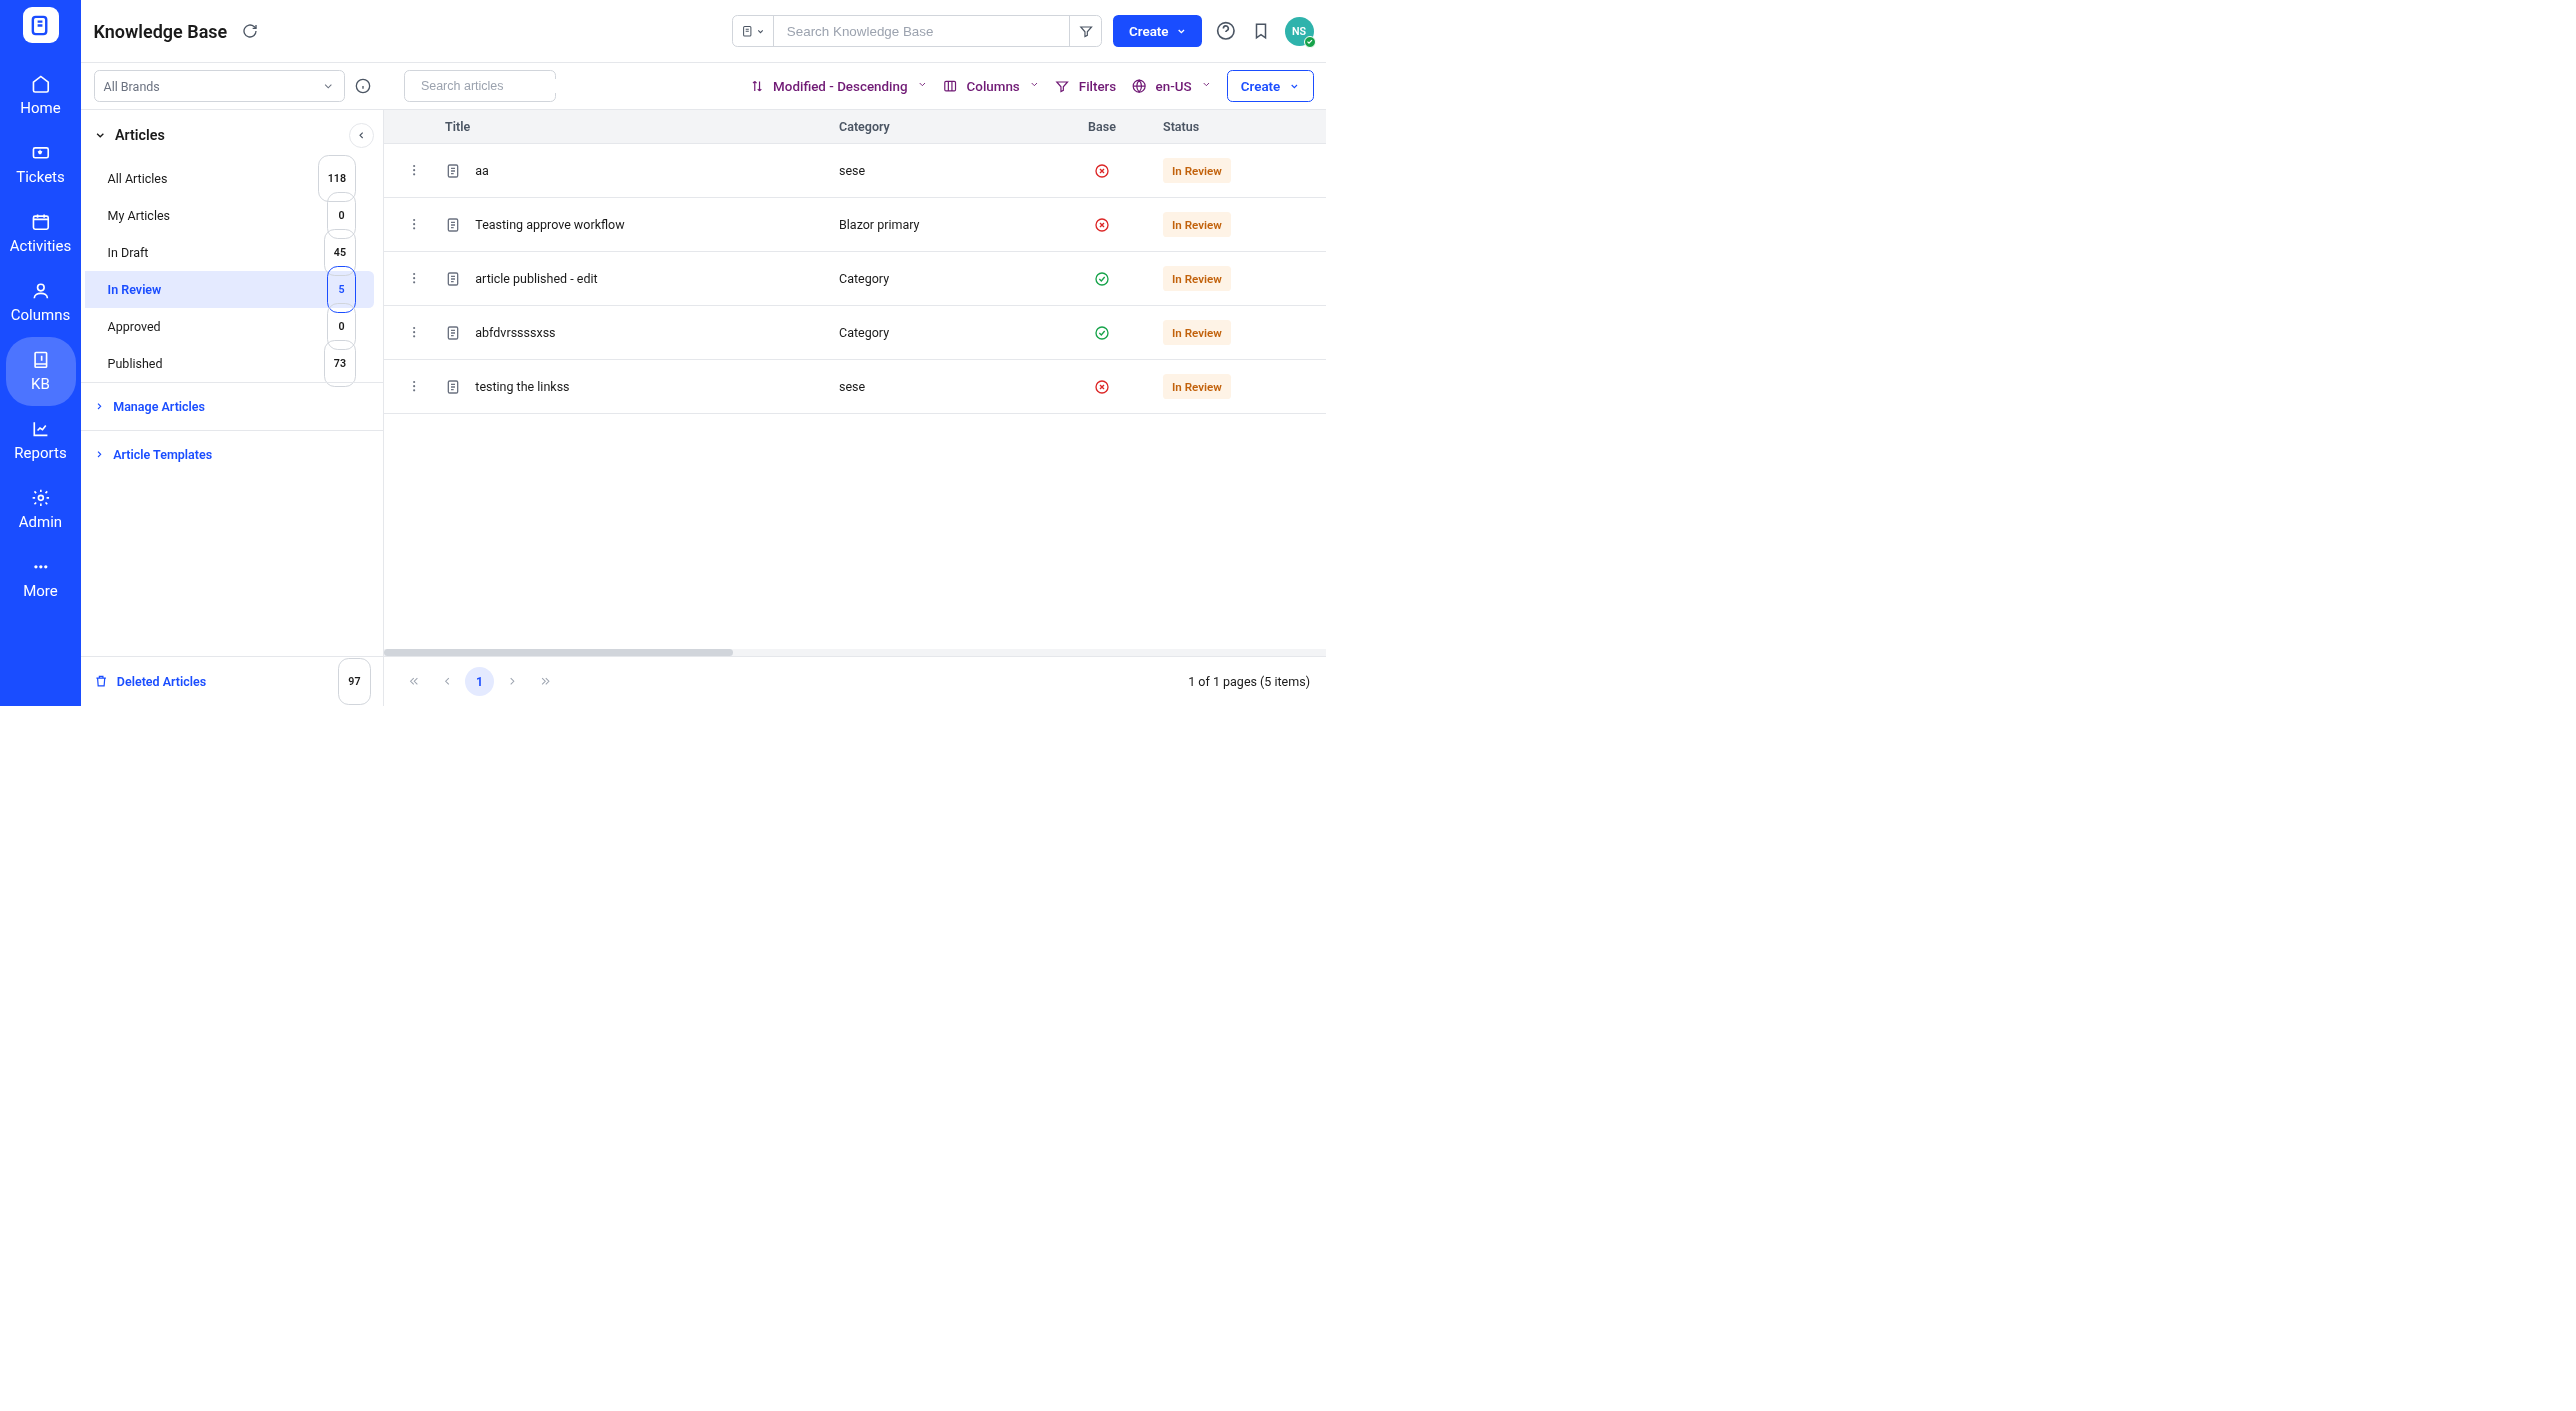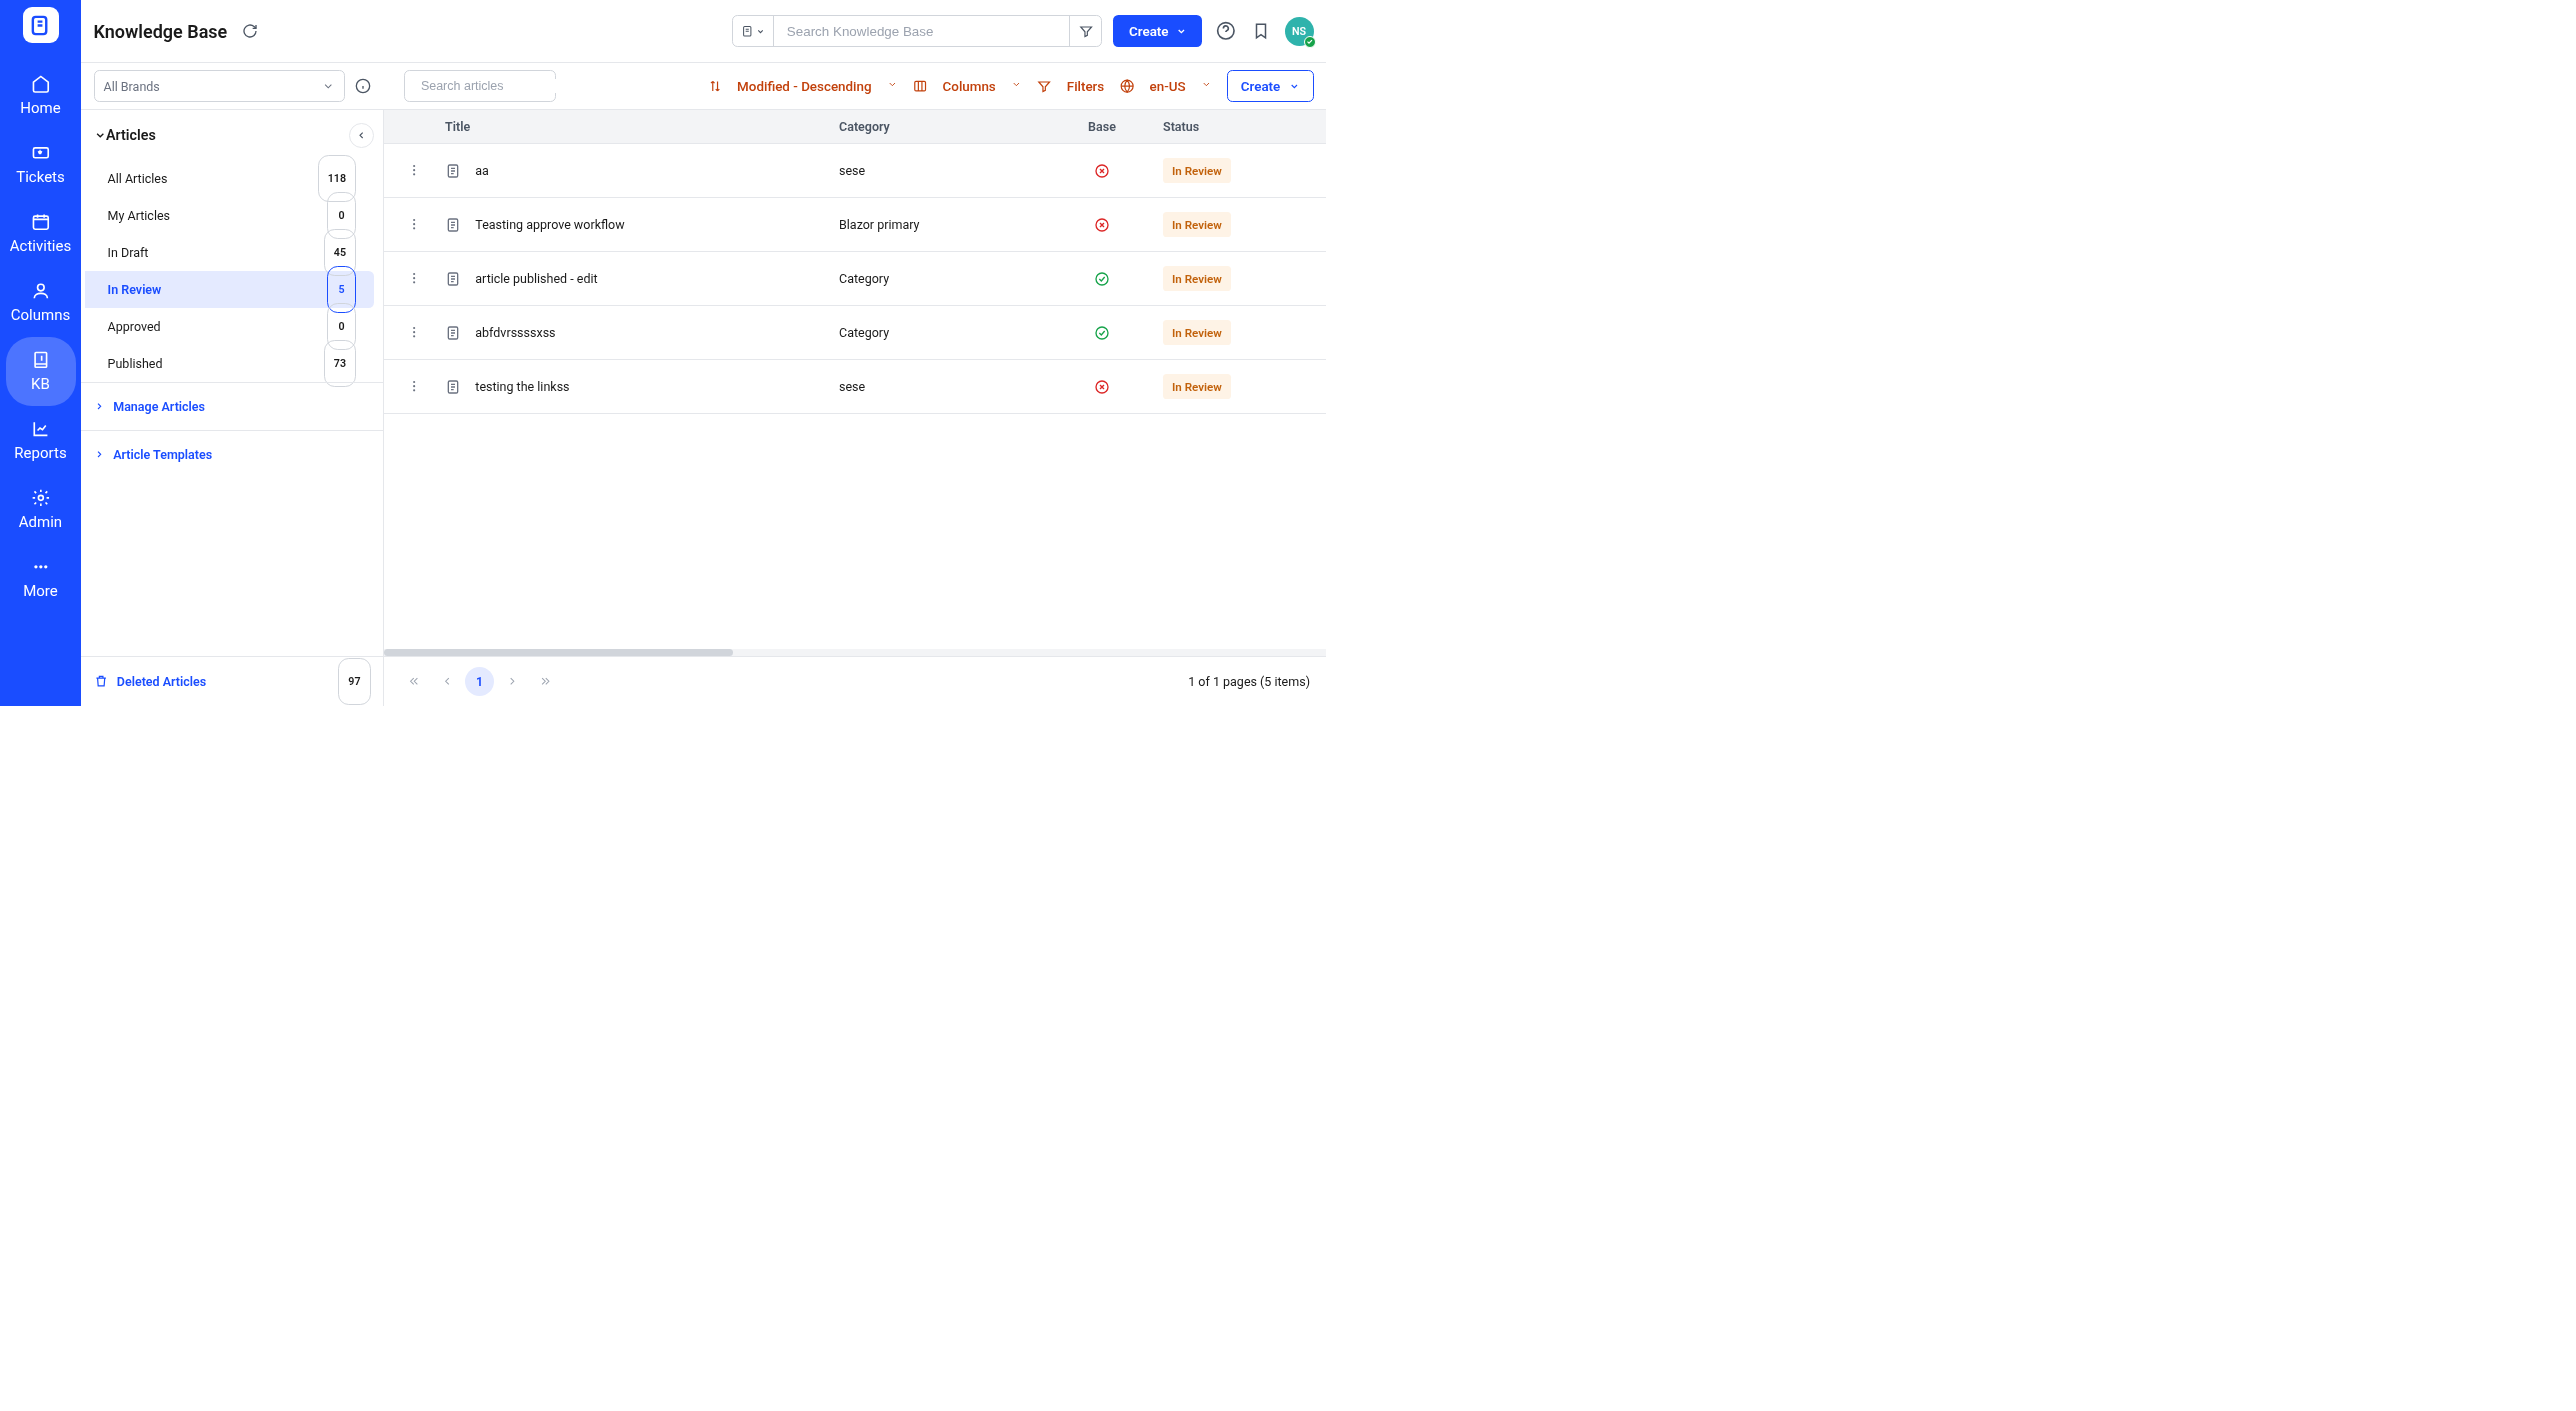--- a/index.html
+++ b/index.html
@@ -35,29 +35,29 @@
 
 
 .sub-header { height: 47px; border-bottom: 0.9px solid #e5e7eb; display: flex; align-items: center; }
 .sub-left { width: 303px; display: flex; align-items: center; padding: 0 12.5px; gap: 9px; }
 .brand-select { flex: 1; height: 32px; border: 0.9px solid #d1d5db; border-radius: 5.4px; display: flex; align-items: center; padding: 0 9px; justify-content: space-between; cursor: pointer; color: #6b7280; }
 .info-icon-btn { width: 18px; height: 18px; display: flex; align-items: center; justify-content: center; color: #4b5563; cursor: pointer; }
 .sub-right { flex: 1; display: flex; align-items: center; padding: 0 12.5px 0 19.7px; gap: 16px; }
 .article-search { height: 32px; border: 0.9px solid #d1d5db; border-radius: 5.4px; display: flex; align-items: center; padding: 15px 9px; width: 152px; gap: 7.2px; color: #6b7280; }
 .article-search input { border: none; outline: none; flex: 1; font-size: 12.5px; }
 .article-search input::placeholder { color: #9ca3af; }
-.toolbar-item { display: flex; align-items: flex-start; gap: 15px; cursor: pointer; font-size: 13.4px; color: #c2410c; font-weight: 500; }
+.toolbar-item { display: flex; align-items: flex-start; gap: 9px; cursor: pointer; font-size: 13.4px; color: #701a75; font-weight: 500; }
 .create-outline-btn { height: 32px; padding: 0 12.5px; border: 0.9px solid #1a4dff; border-radius: 5.4px; color: #1a4dff; display: flex; align-items: center; gap: 9px; cursor: pointer; font-weight: 600; font-size: 13.4px; }
 
 
 .body { flex: 1; display: flex; min-height: 0; }
 
 
 .sidebar { width: 303px; border-right: 0.9px solid #e5e7eb; display: flex; flex-direction: column; }
-.sb-section-header { height: 50px; display: flex; align-items: center; padding: 0 12.5px; font-weight: 600; font-size: 14.3px; position: relative; }
+.sb-section-header { height: 50px; display: flex; align-items: center; padding: 0 12.5px; gap: 9px; font-weight: 600; font-size: 14.3px; position: relative; }
 .sb-collapse-btn { position: absolute; right: 9px; width: 25px; height: 25px; border: 0.9px solid #e5e7eb; border-radius: 50%; display: flex; align-items: center; justify-content: center; cursor: pointer; color: #4b5563; background: #fff; }
 .sb-list { padding: 0 9px 0 0; }
 .sb-item { height: 37px; display: flex; align-items: center; padding: 0 18px 0 23px; justify-content: space-between; cursor: pointer; border-radius: 0 5.4px 5.4px 0; margin-left: 3.6px; }
 .sb-item.active { background: #e4eaff; color: #1a4dff; font-weight: 600; }
 .sb-item.active .count-badge { border-color: #1a4dff; color: #1a4dff; }
 .count-badge { border: 0.9px solid #d1d5db; border-radius: 10.7px; padding: 16px 9px; font-size: 10.7px; font-weight: 600; color: #1a1a1a; min-width: 29px; text-align: center; }
 .sb-expand-row { height: 48px; display: flex; align-items: center; padding: 0 12.5px; gap: 9px; color: #1a4dff; font-weight: 600; cursor: pointer; border-top: 0.9px solid #e5e7eb; }
 .sb-footer { margin-top: auto; height: 50px; border-top: 0.9px solid #e5e7eb; display: flex; align-items: center; padding: 0 12.5px; justify-content: space-between; color: #1a4dff; font-weight: 600; cursor: pointer; }
 .sb-footer-left { display: flex; align-items: center; gap: 9px; }
 

